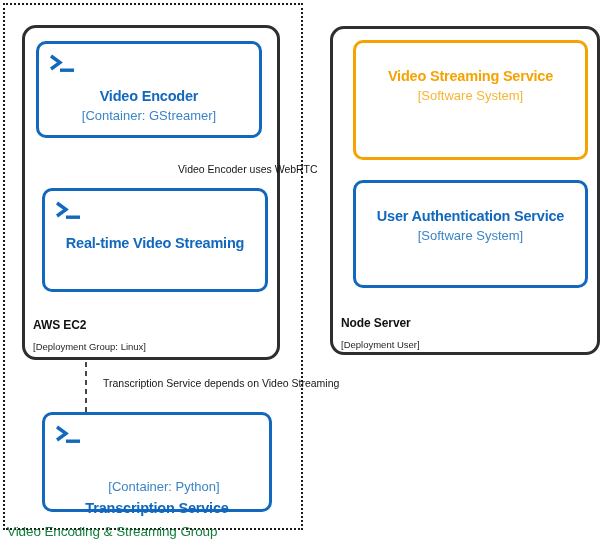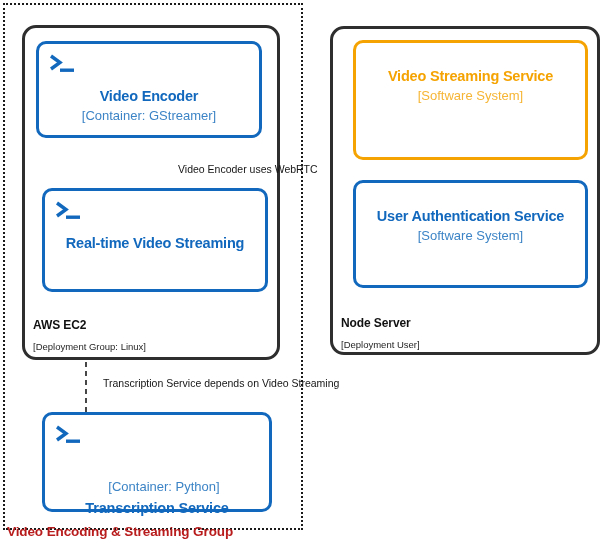--- a/index.html
+++ b/index.html
@@ -13,22 +13,22 @@
   
   .group-boundary{
     position:absolute;
     border:2px dotted #1a1a1a;
     background:transparent;
     box-sizing:border-box;
   }
   .group-label{
     position:absolute;
     font-size:13.5px;
-    font-weight:bold;
-    color:#b91c1c;
+    font-weight:normal;
+    color:#15803d;
     letter-spacing:-0.1px;
     white-space:nowrap;
   }
 
   
   .node-box{
     position:absolute;
     box-sizing:border-box;
     border:3px solid #2e2e2e;
     border-radius:14px;

